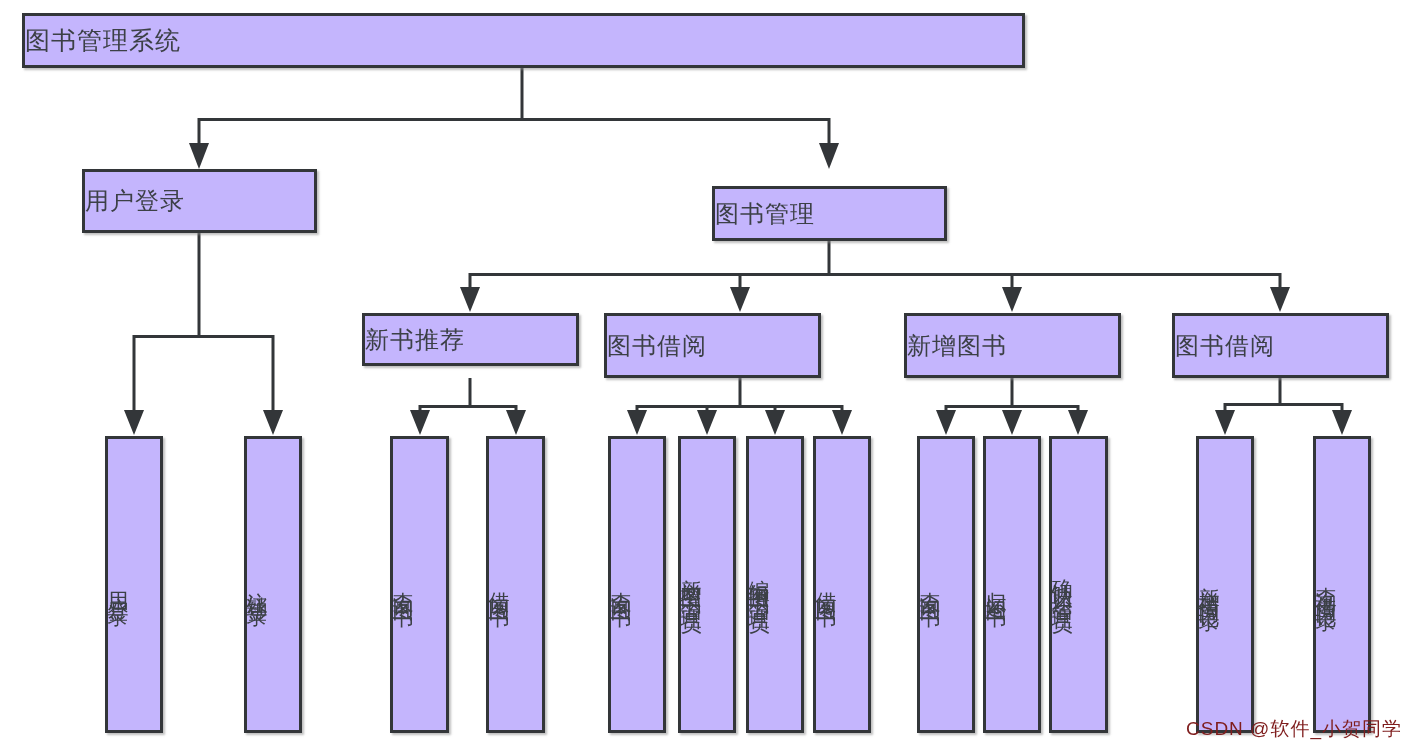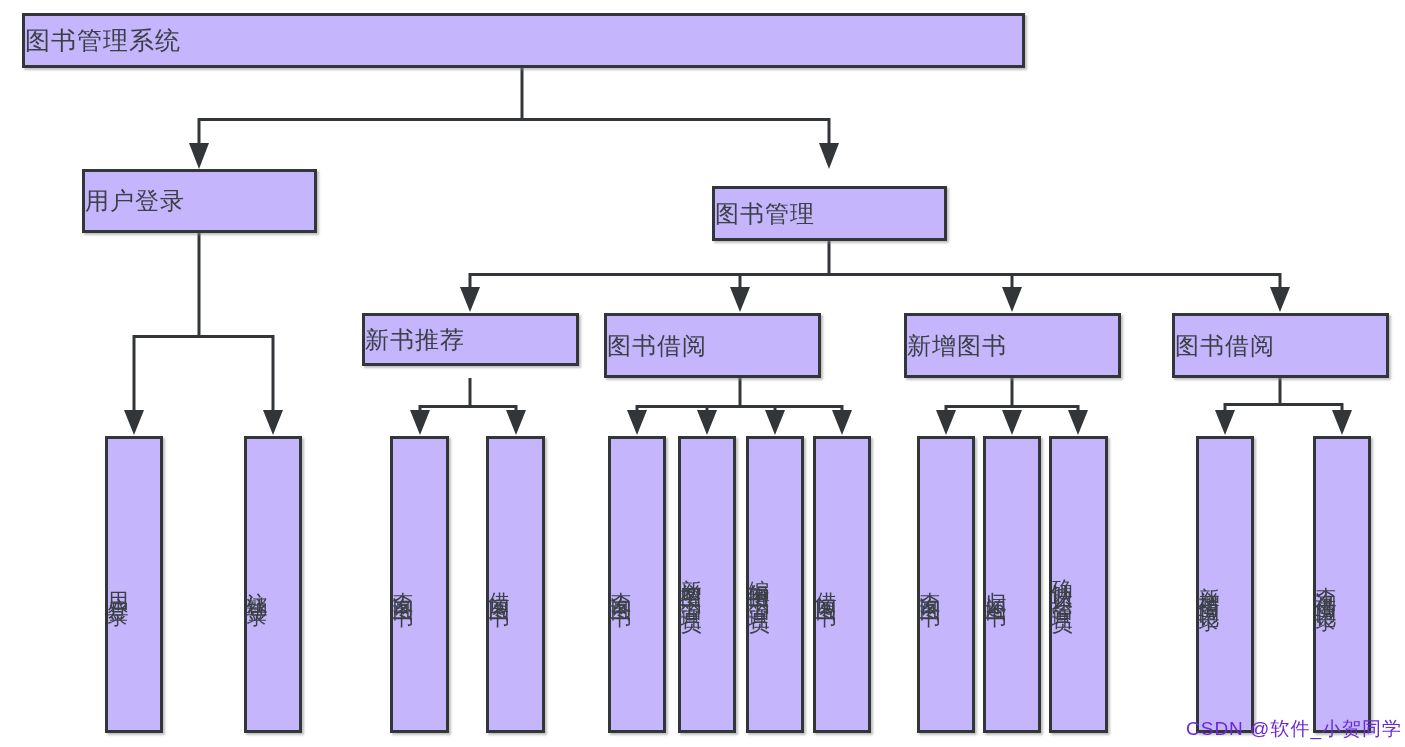--- a/index.html
+++ b/index.html
@@ -27,21 +27,21 @@
     text-orientation:mixed;
     font-size:21px;
     letter-spacing:5px;
     line-height:1;
     white-space:nowrap;
   }
   .watermark{
     position:absolute;
     left:1186px;top:716px;
     font-size:19px;
-    color:#6d28d9;
+    color:#7f1d1d;
     letter-spacing:1px;
     white-space:nowrap;
   }
 </style>
 </head>
 <body>
 
 <div class="stage">
 
   <svg class="connectors" viewBox="0 0 1405 747" fill="none">

